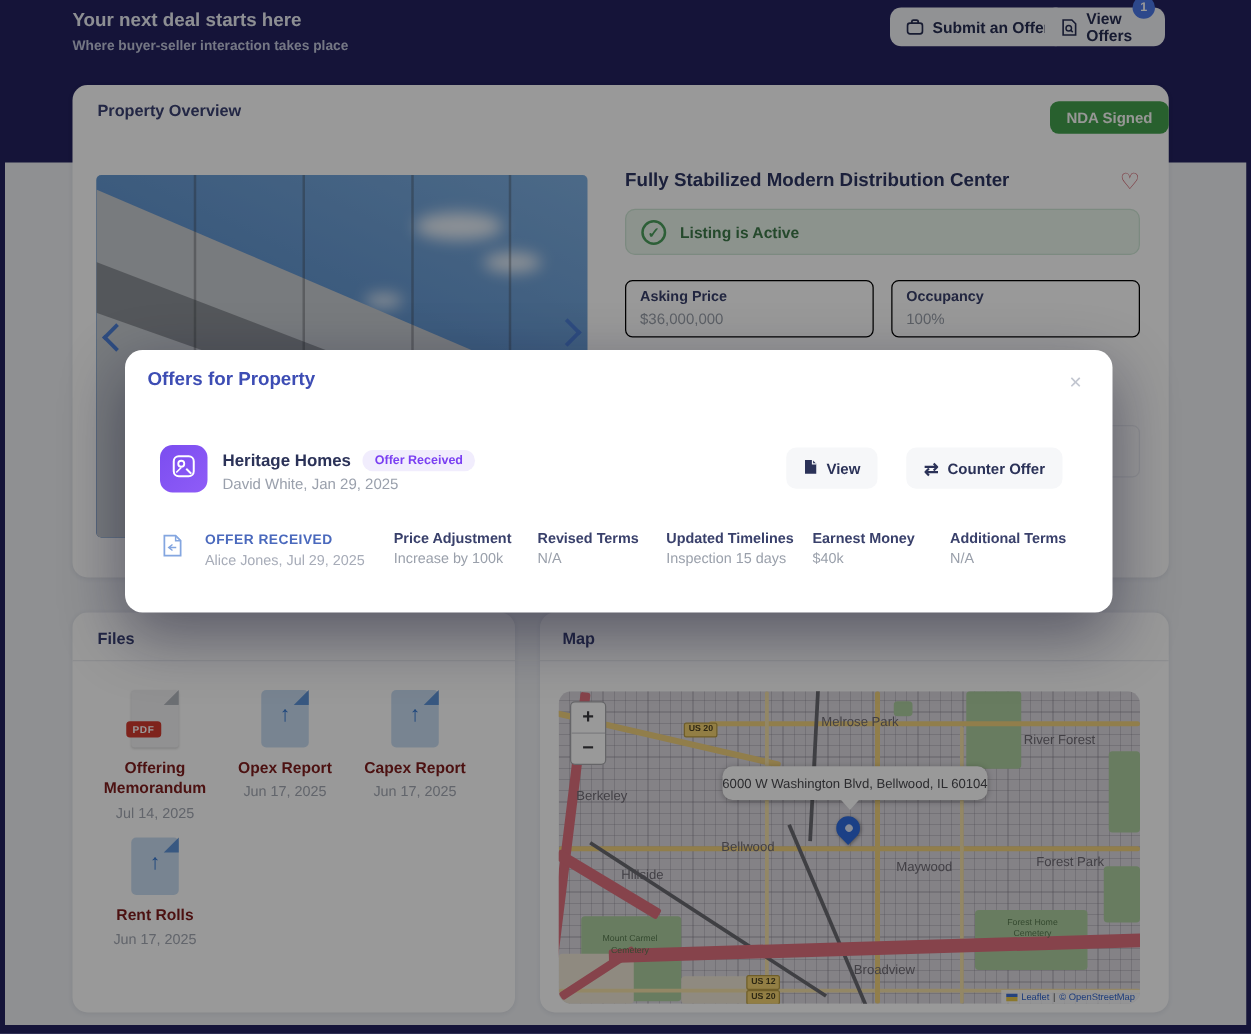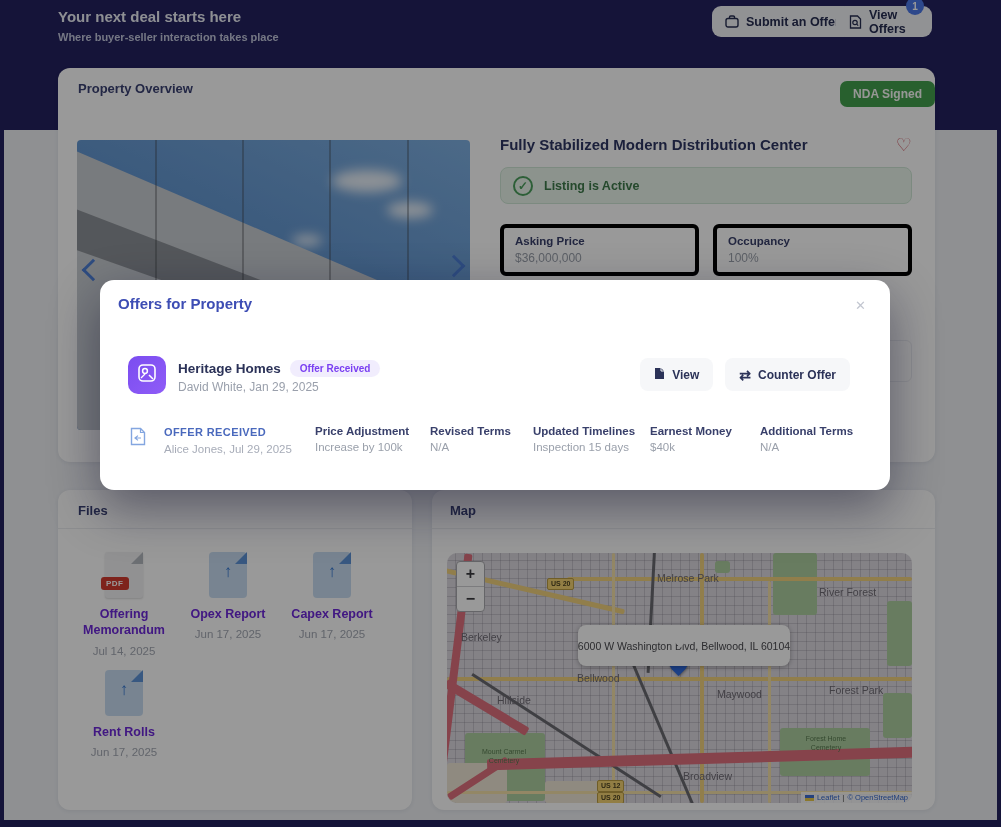--- a/index.html
+++ b/index.html
@@ -44,30 +44,30 @@
   .chev-r{right:8px;top:118px;transform:rotate(225deg);}
   .pdetails{left:442px;top:68px;width:412px;}
   .ptitle{color:#2e3663;font-size:15px;font-weight:700;}
   .heart{color:#cf5a66;font-size:18px;line-height:1;}
   .status-banner{left:0;top:31px;width:412px;height:37px;background:#e9f5ec;border:1px solid #cfe7d5;
     border-radius:8px;display:flex;align-items:center;gap:11px;padding:0 12px;box-sizing:border-box;}
   .check-circle{width:20px;height:20px;border:2px solid #4b9f5c;border-radius:50%;color:#4b9f5c;
     font-size:12px;font-weight:700;display:flex;align-items:center;justify-content:center;box-sizing:border-box;}
   .status-text{color:#3e7a4a;font-size:12.5px;font-weight:700;}
   .stats-row{left:0;top:88px;width:412px;display:grid;grid-template-columns:1fr 1fr;gap:14px;}
-  .stat-box{border:4px solid #000000;border-radius:6px;padding:7px 11px;}
+  .stat-box{border:1px solid #000000;border-radius:6px;padding:7px 11px;}
   .stat-label{color:#39406b;font-size:11.5px;font-weight:700;margin-bottom:4px;}
   .stat-value{color:#9aa0ab;font-size:12px;}
   .ghost-box{border:1px solid #edeef2;border-radius:6px;height:40px;}
   
   #files-card{left:58px;top:490px;width:354px;height:320px;}
   .card-head{position:absolute;left:20px;top:13px;}
   .card-divider{position:absolute;left:0;right:0;top:38px;height:1px;background:#ecedf1;}
   .file-item{position:absolute;width:104px;text-align:center;cursor:pointer;}
-  .file-name{color:#6d28d9;font-size:12.5px;font-weight:700;line-height:1.3;margin-top:8px;}
+  .file-name{color:#7f1d1d;font-size:12.5px;font-weight:700;line-height:1.3;margin-top:8px;}
   .file-date{color:#a3a8b3;font-size:11.5px;margin-top:6px;}
   .ficon{position:relative;width:38px;height:46px;margin:0 auto;}
   .ficon-pdf .page{position:absolute;inset:0;background:#f2f2f4;border-radius:3px;
     box-shadow:0 1px 2px rgba(0,0,0,.15);}
   .ficon-pdf .fold{position:absolute;right:0;top:0;width:0;height:0;
     border-left:12px solid transparent;border-top:12px solid #b5b9c0;transform:rotate(90deg);}
   .ficon-pdf .tag{position:absolute;left:-4px;bottom:8px;background:#d23b2f;color:#fff;
     font-size:8px;font-weight:700;padding:2px 5px;border-radius:3px;letter-spacing:.5px;}
   .ficon-up .page{position:absolute;inset:0;background:#c9ddf2;border-radius:4px;}
   .ficon-up .fold{position:absolute;right:0;top:0;width:0;height:0;
@@ -85,21 +85,21 @@
   .green{background:#aecfa0;border-radius:3px;}
   .yellow{background:#f2d27e;border-radius:2px;}
   .yellow-lt{background:#f6e2a8;}
   .red{background:#e0707e;border-radius:2px;}
   .rail{background:#6a6a70;}
   .beige{background:#efe7d6;border-radius:3px;}
   .maplabel{position:absolute;color:#6f6b74;font-size:10.5px;white-space:nowrap;}
   .maplabel-sm{position:absolute;color:#587a50;font-size:7px;text-align:center;line-height:1.25;}
   .shield{position:absolute;background:#f3d372;border:1px solid #b99c43;border-radius:2px;
     color:#4e4322;font-size:7px;font-weight:700;padding:0 3px;line-height:10px;white-space:nowrap;}
-  .map-tooltip{position:absolute;left:131px;top:72px;width:212px;height:41px;background:#ffffff;
+  .map-tooltip{position:absolute;left:131px;top:60px;width:212px;height:27px;background:#ffffff;
     border-radius:8px;box-shadow:0 1px 5px rgba(0,0,0,.3);display:flex;align-items:center;
     justify-content:center;color:#4a4a4f;font-size:10.5px;white-space:nowrap;}
   .map-tooltip-tip{position:absolute;left:225px;top:86px;width:0;height:0;
     border-left:8px solid transparent;border-right:8px solid transparent;border-top:9px solid #ffffff;}
   .map-pin{position:absolute;left:222px;top:100px;width:19px;height:19px;background:#2e6be0;
     border-radius:50% 50% 50% 0;transform:rotate(-45deg);box-shadow:0 1px 3px rgba(0,0,0,.4);}
   .map-pin::after{content:"";position:absolute;left:6.5px;top:6.5px;width:6px;height:6px;
     background:#dfe8fa;border-radius:50%;}
   .zoom-ctl{position:absolute;left:9px;top:8px;width:27px;background:#fff;border:1px solid #a9a9ad;
     border-radius:4px;overflow:hidden;}
@@ -116,21 +116,21 @@
     border-radius:14px;z-index:60;box-shadow:0 18px 50px rgba(10,12,40,.45);}
   .modal-title{position:absolute;left:18px;top:15px;color:#3d4db4;font-size:15px;font-weight:700;}
   .modal-close{position:absolute;right:24px;top:18px;color:#c2c6d0;font-size:13px;cursor:pointer;}
   .org-icon{position:absolute;left:28px;top:76px;width:38px;height:38px;border-radius:10px;
     background:linear-gradient(135deg,#7b4df0,#8f5cf7);display:flex;align-items:center;justify-content:center;}
   .org-name-row{position:absolute;left:78px;top:80px;display:flex;align-items:center;gap:9px;}
   .org-name{color:#2b3258;font-size:13.5px;font-weight:700;}
   .offer-badge{background:#f1edfd;color:#7a3ff2;font-size:10px;font-weight:700;
     padding:3px 10px;border-radius:10px;}
   .org-sub{position:absolute;left:78px;top:100px;color:#9aa0ac;font-size:12px;}
-  .modal-actions{position:absolute;right:40px;top:78px;display:flex;gap:12px;}
+  .modal-actions{position:absolute;right:40px;top:78px;display:flex;gap:23px;}
   .m-btn{display:flex;align-items:center;gap:7px;background:#f6f7f9;border-radius:8px;
     padding:0 14px;height:33px;color:#2b3258;font-size:12px;font-weight:700;cursor:pointer;}
   .swap-glyph{color:#2b3258;font-size:14px;font-weight:700;line-height:1;}
   .evt-icon{position:absolute;left:30px;top:147px;}
   .evt-status{position:absolute;left:64px;top:146px;color:#4a69bd;font-size:11px;font-weight:700;letter-spacing:.4px;}
   .evt-by{position:absolute;left:64px;top:163px;color:#a7acb8;font-size:11.5px;}
   .mcol{position:absolute;top:145px;}
   .mcol-label{color:#39406b;font-size:11.5px;font-weight:700;margin-bottom:4px;}
   .mcol-value{color:#9aa0ab;font-size:11.5px;}
 </style>

